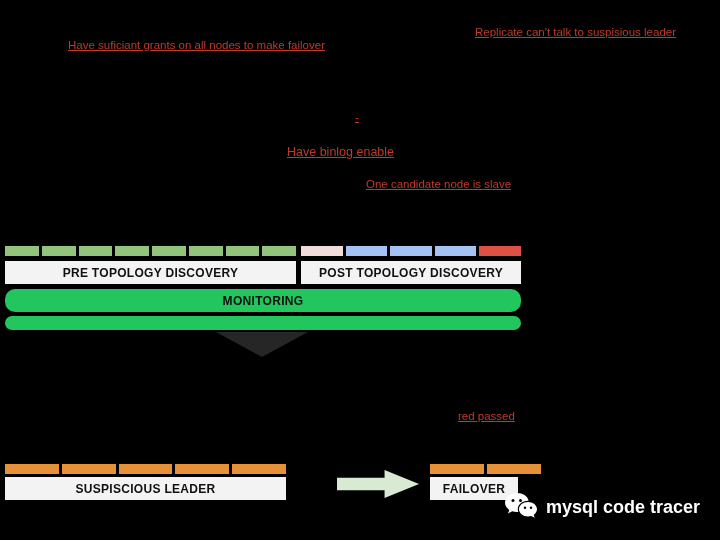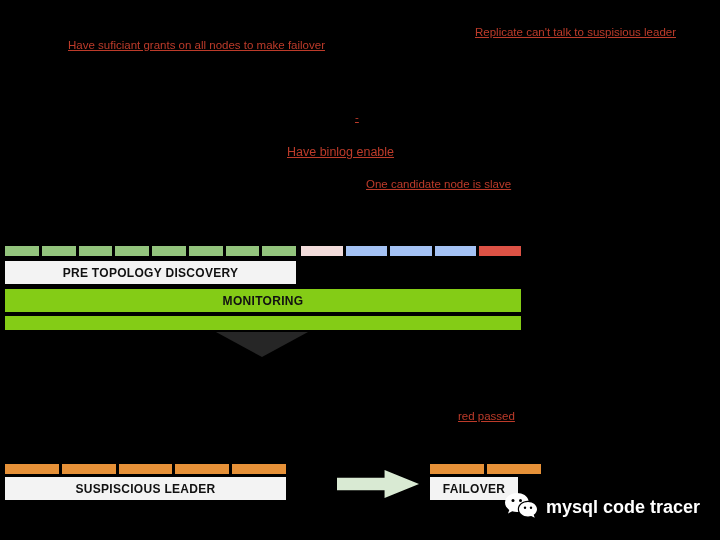--- a/index.html
+++ b/index.html
@@ -12,21 +12,21 @@
     text-decoration:underline;white-space:nowrap;
   }
   .ann-md{font-size:12.5px;}
   .segrow{position:absolute;height:10px;display:flex;gap:3px;}
   .seg{flex:1;height:100%;}
   .phasebox{
     position:absolute;display:flex;align-items:center;justify-content:center;
     font-weight:bold;font-size:12px;color:#111;letter-spacing:.3px;white-space:nowrap;
   }
   .gray{background:#f3f3f3;}
-  .cream{background:#84cc16;}
+  .cream{background:#22c55e;border-radius:10px;}
   .triangle{
     position:absolute;width:0;height:0;
     border-left:46px solid transparent;border-right:46px solid transparent;
     border-top:25px solid #262626;
   }
   .blockarrow{
     position:absolute;background:#d9ead3;
     clip-path:polygon(0 28%,58% 28%,58% 0,100% 50%,58% 100%,58% 72%,0 72%);
   }
   .watermark{
@@ -60,20 +60,23 @@
       <div class="seg" style="background: rgb(242, 220, 219);"></div>
       <div class="seg" style="background: rgb(164, 194, 244);"></div>
       <div class="seg" style="background: rgb(164, 194, 244);"></div>
       <div class="seg" style="background: rgb(164, 194, 244);"></div>
       <div class="seg" style="background: rgb(221, 82, 69);"></div>
     </div>
 
   <div class="phasebox gray" style="left:5px;top:261px;width:291px;height:23px">
     <span>PRE TOPOLOGY DISCOVERY</span>
   </div>
+  <div class="phasebox gray" style="left:301px;top:261px;width:220px;height:23px">
+    <span>POST TOPOLOGY DISCOVERY</span>
+  </div>
   <div class="phasebox cream" style="left:5px;top:289px;width:516px;height:23px">
     <span>MONITORING</span>
   </div>
   <div class="phasebox cream" style="left:5px;top:316px;width:516px;height:14px"></div>
 
   <div class="triangle" style="left:216px;top:332px"></div>
 
   <div class="segrow" style="left:5px;top:464px;width:281px">
       <div class="seg" style="background: rgb(230, 145, 56);"></div>
       <div class="seg" style="background: rgb(230, 145, 56);"></div>

